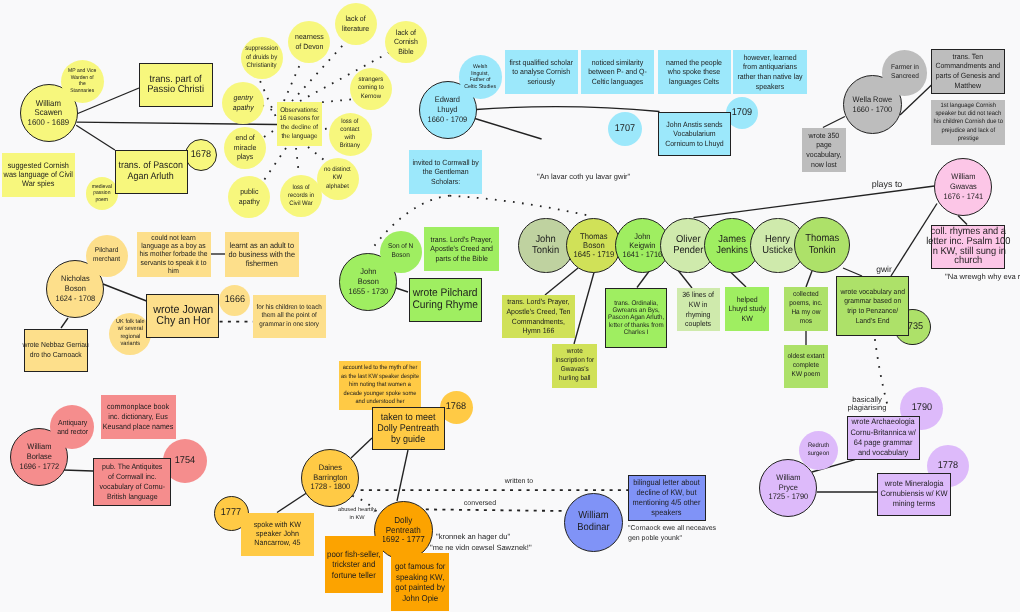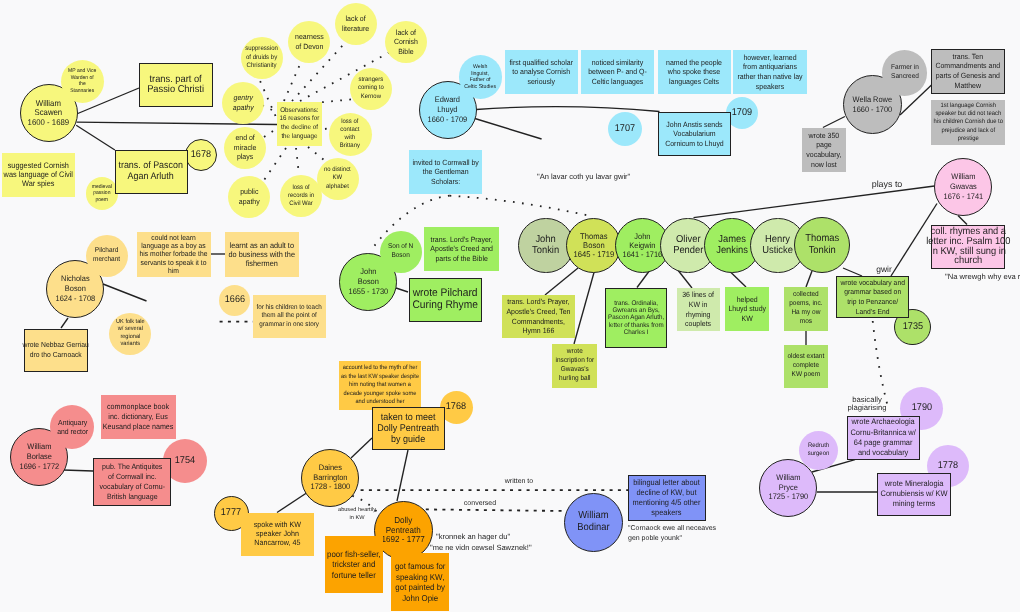--- a/index.html
+++ b/index.html
@@ -216,38 +216,40 @@
 <div class="node" style="left:725px;top:287px;width:44px;height:44px;background:#9fee61;font-size:7.5px;line-height:9.6px;z-index:2;"><span>helped
 Lhuyd study
 KW</span></div>
 <div class="node" style="left:784px;top:287px;width:44px;height:44px;background:#ade169;font-size:7.01px;line-height:8.97px;z-index:2;"><span>collected
 poems, inc.
 Ha my ow
 mos</span></div>
 <div class="node" style="left:784px;top:345px;width:44px;height:43px;background:#ade169;font-size:7.01px;line-height:8.97px;z-index:2;"><span>oldest extant
 complete
 KW poem</span></div>
-<div class="node" style="left:836px;top:276px;width:73px;height:42px;background:#ade169;border:1.5px solid #222;font-size:7.3px;line-height:9.6px;z-index:2;"><span>wrote vocabulary and
+<div class="node" style="left:836px;top:276px;width:73px;height:60px;background:#ade169;border:1.5px solid #222;font-size:7.3px;line-height:9.6px;z-index:2;"><span>wrote vocabulary and
 grammar based on
 trip to Penzance/
 Land's End</span></div>
 <div class="node" style="left:894.3000000000001px;top:308.5px;width:36.6px;height:36.6px;background:#ade169;border:1.5px solid #222;border-radius:50%;font-size:9.8px;line-height:12.54px;z-index:1;"><span>1735</span></div>
 <div class="node" style="left:46px;top:260px;width:58px;height:58px;background:#fddf8b;border:1.5px solid #222;border-radius:50%;font-size:8.0px;line-height:9.8px;z-index:1;"><span>Nicholas
 Boson
 1624 - 1708</span></div>
 <div class="node" style="left:86px;top:235px;width:42px;height:42px;background:#fddf8b;border-radius:50%;font-size:7.01px;line-height:8.97px;z-index:1;"><span>Pilchard
 merchant</span></div>
 <div class="node" style="left:137px;top:232px;width:74px;height:45px;background:#fddf8b;font-size:7.3px;line-height:8.3px;z-index:2;"><span>could not learn
 language as a boy as
 his mother forbade the
 servants to speak it to
 him</span></div>
 <div class="node" style="left:225px;top:232px;width:74px;height:45px;background:#fddf8b;font-size:7.9px;line-height:9.3px;z-index:2;"><span>learnt as an adult to
 do business with the
 fishermen</span></div>
+<div class="node" style="left:146.4px;top:294.3px;width:73px;height:44px;background:#fddf8b;border:1.5px solid #222;font-size:11.5px;line-height:11.4px;z-index:2;"><span>wrote Jowan
+Chy an Hor</span></div>
 <div class="node" style="left:219.0px;top:285.0px;width:31.0px;height:31.0px;background:#fddf8b;border-radius:50%;font-size:9.8px;line-height:12.54px;z-index:0;"><span>1666</span></div>
 <div class="node" style="left:109px;top:312.5px;width:42px;height:42px;background:#fddf8b;border-radius:50%;font-size:6.0px;line-height:7.5px;z-index:1;"><span>UK folk tale
 w/ several
 regional
 variants</span></div>
 <div class="node" style="left:252.7px;top:294.8px;width:73px;height:43.5px;background:#fddf8b;font-size:6.8px;line-height:8.6px;z-index:2;"><span>for his children to teach
 them all the point of
 grammar in one story</span></div>
 <div class="node" style="left:23.6px;top:328.6px;width:64px;height:43px;background:#fddf8b;border:1.5px solid #222;font-size:7.3px;line-height:9.8px;z-index:2;"><span>wrote Nebbaz Gerriau
 dro tho Carnoack</span></div>

